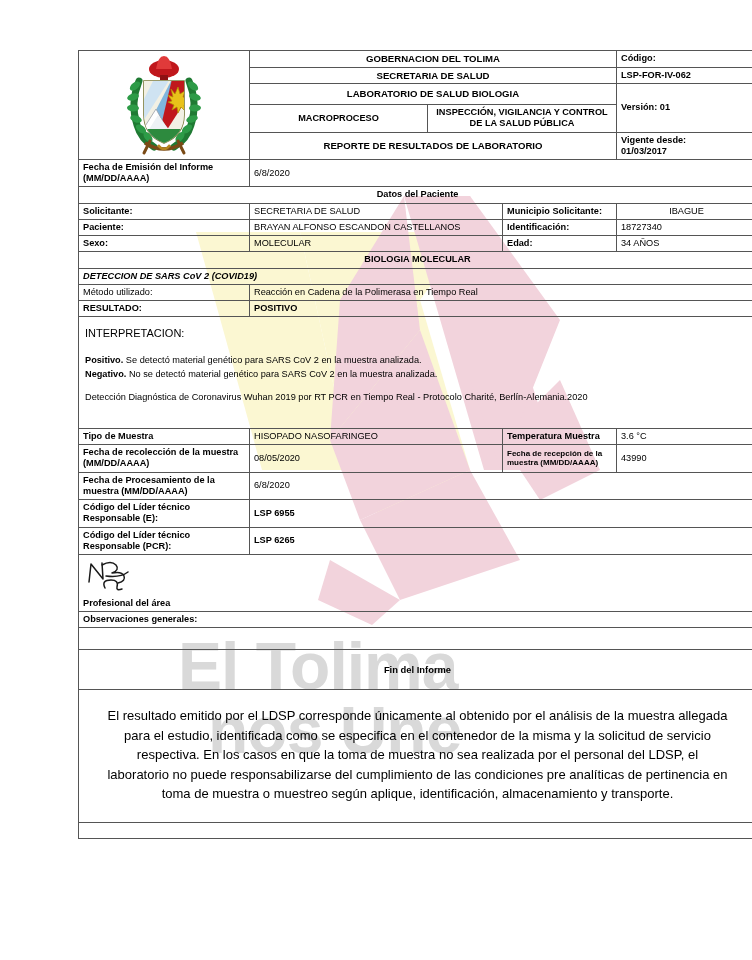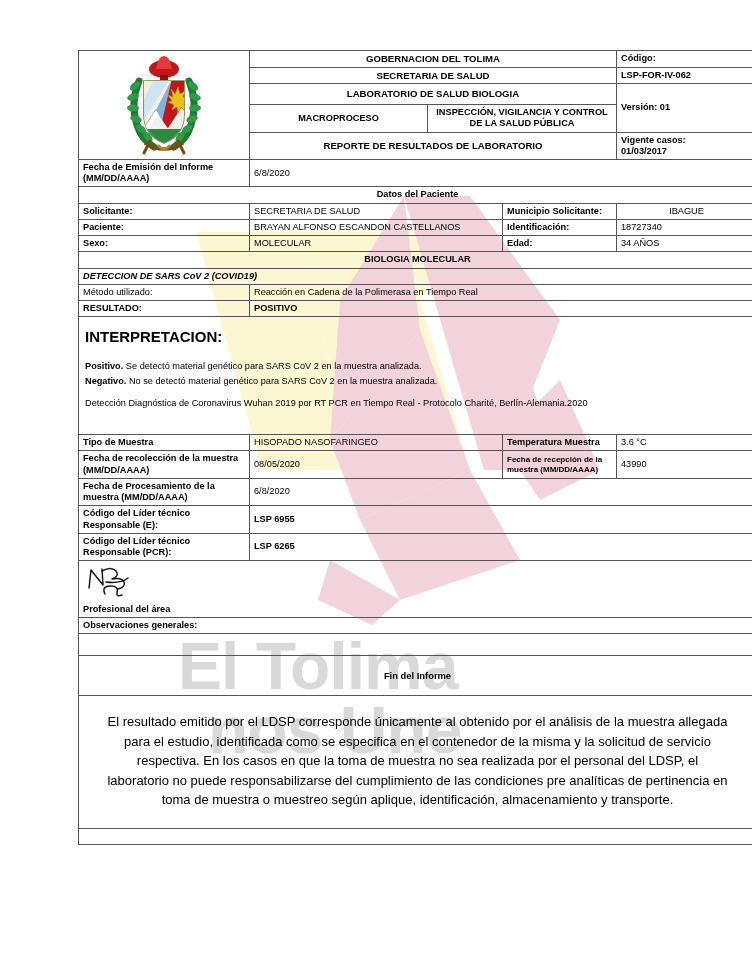--- a/index.html
+++ b/index.html
@@ -37,21 +37,21 @@
 
   
   .crest{position:relative;width:104px;height:104px;margin:2px auto;}
   .crest svg{display:block;}
 
   
   .sig{width:95px;height:34px;display:block;}
 
   
   .interp{padding:8px 6px 10px 6px;font-size:9.2px;line-height:1.55;}
-  .interp .ttl{font-weight:bold;font-size:15px;}
+  .interp .ttl{font-weight:normal;font-size:11px;}
   .disc{font-size:13px;line-height:1.5;text-align:center;padding:16px 26px 18px 26px;}
   .addr{font-size:9.2px;line-height:1.5;text-align:center;font-weight:bold;padding:5px 4px 6px 4px;}
   .fin{font-weight:bold;font-size:9.4px;text-align:center;padding:7px 4px;}
   .sigrow td{height:52px;vertical-align:bottom;padding-bottom:2px;}
   .obs{height:15px;}
   .obs2{height:22px;}
   .endblank{height:16px;}
 </style>
 </head>
 <body>
@@ -150,21 +150,21 @@
         <td colspan="2" class="b c h">LABORATORIO DE SALUD BIOLOGIA</td>
         <td rowspan="2" class="b">Versión: 01</td>
       </tr>
       <tr>
         <td class="b c">MACROPROCESO</td>
         <td class="b c">INSPECCIÓN, VIGILANCIA Y CONTROL DE LA SALUD PÚBLICA</td>
       </tr>
       <tr>
         <td colspan="2" class="b c h" style="padding:6px 4px">REPORTE DE RESULTADOS DE LABORATORIO</td>
         <td>
-          <div class="b">Vigente casos:</div>
+          <div class="b">Vigente desde:</div>
           <div class="b">01/03/2017</div>
         </td>
       </tr>
     </tbody>
       </table>
 
     <table style="margin-top:-1px">
       <colgroup>
         <col style="width:171px">
           <col style="width:253px">

